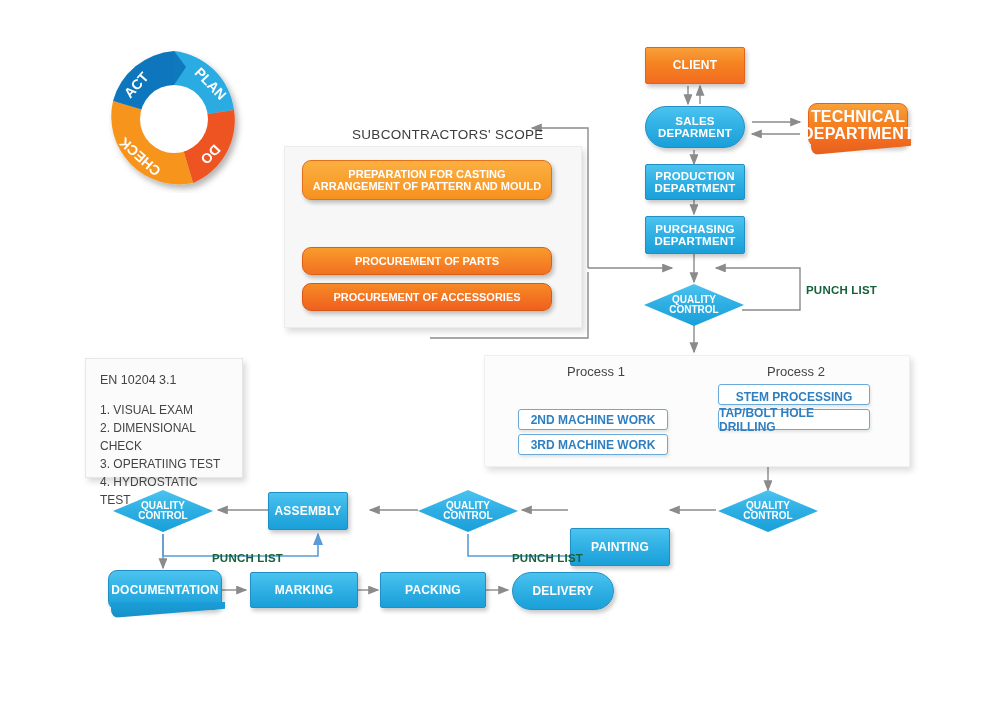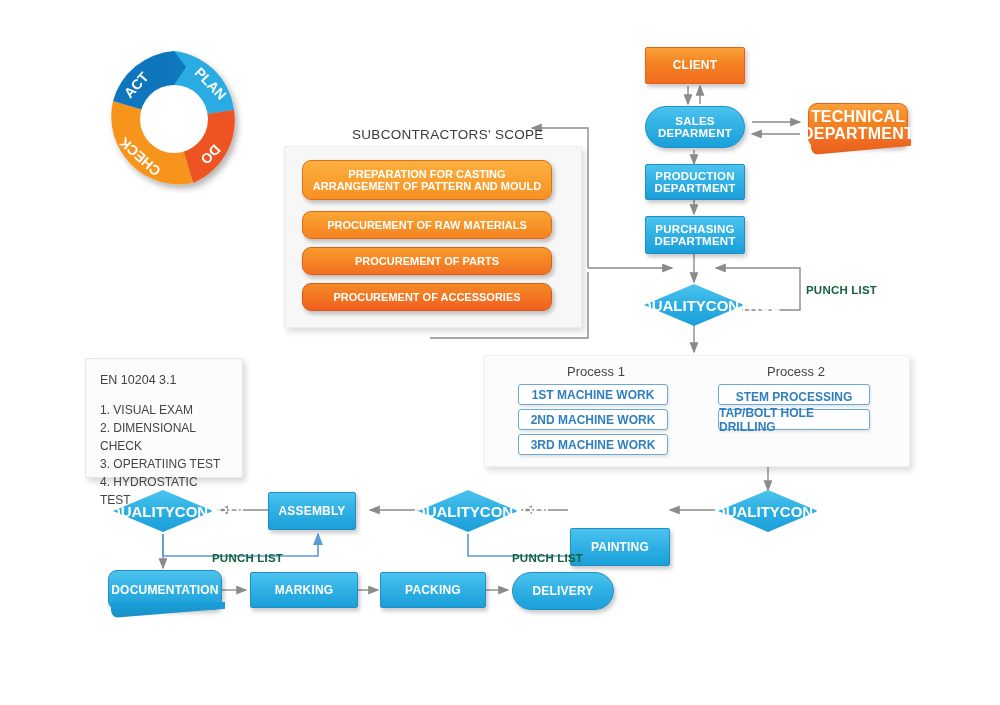--- a/index.html
+++ b/index.html
@@ -28,23 +28,23 @@
      background:linear-gradient(180deg,#f26c21,#e4611b);
      clip-path:polygon(0 0,100% 0,100% 42%,0 100%);z-index:-1;border-radius:0 0 8px 8px;}
   .skewb::after{background:linear-gradient(180deg,#1a9fd9,#1790c6);}
 
   
   .diamond{position:absolute;}
   .diamond .dshape{position:absolute;left:0;top:0;width:100%;height:100%;
       background:linear-gradient(180deg,#4cc3ef 0%,#2fb0e4 45%,#1a9fd9 100%);
       clip-path:polygon(50% 0,100% 50%,50% 100%,0 50%);
       filter:drop-shadow(2px 3px 3px rgba(0,0,0,.25));}
-  .diamond .dlab{position:absolute;left:16px;top:0;width:100%;height:100%;
-      display:flex;align-items:center;justify-content:center;flex-direction:row;
-      color:#fff;font-weight:700;line-height:1.0;font-size:15px;}
+  .diamond .dlab{position:absolute;left:0;top:0;width:100%;height:100%;
+      display:flex;align-items:center;justify-content:center;flex-direction:column;
+      color:#fff;font-weight:700;line-height:1.0;font-size:10px;}
 
   
   .panel{position:absolute;background:#f7f7f7;border:1px solid #ececec;
          box-shadow:3px 4px 6px rgba(0,0,0,.14);}
   .panel2{position:absolute;background:#fcfcfc;border:1px solid #efefef;
          box-shadow:3px 4px 6px rgba(0,0,0,.13);}
 
   .subitem{position:absolute;border-radius:9px;color:#fff;font-weight:700;
      display:flex;align-items:center;justify-content:center;text-align:center;
      line-height:1.12;box-shadow:2px 3px 4px rgba(0,0,0,.24);box-sizing:border-box;}
@@ -194,41 +194,34 @@
 
   <div class="hdr" style="left:352px;top:127px;">SUBCONTRACTORS' SCOPE</div>
 
   <div class="panel" style="left:284px;top:146px;width:296px;height:180px;"></div>
 
   <div class="subitem" style="left:302px;top:160px;width:250px;height:40px;font-size:11px;white-space:pre-line;
               background:linear-gradient(180deg,#fbb040 0%,#f79121 100%);border:1px solid #e0711a;">
     <span>PREPARATION FOR CASTING
 ARRANGEMENT OF PATTERN AND MOULD</span>
   </div>
-  <div class="subitem" style="left:302px;top:211px;width:250px;height:28px;font-size:11px;
-              background:linear-gradient(180deg,#faa634 0%,#f5821f 100%);border:1px solid #df6a18;">
-    <span>PROCUREMENT OF RAW MATERIALS</span>
-  </div>
   <div class="subitem" style="left:302px;top:247px;width:250px;height:28px;font-size:11px;
               background:linear-gradient(180deg,#f89b2c 0%,#f37021 100%);border:1px solid #dc5f17;">
     <span>PROCUREMENT OF PARTS</span>
   </div>
   <div class="subitem" style="left:302px;top:283px;width:250px;height:28px;font-size:11px;
               background:linear-gradient(180deg,#f68a25 0%,#f0601f 100%);border:1px solid #d85717;">
     <span>PROCUREMENT OF ACCESSORIES</span>
   </div>
 
   <div class="panel2" style="left:484px;top:355px;width:424px;height:110px;"></div>
 
   <div class="plabel" style="left:516px;top:364px;width:160px;">Process 1</div>
   <div class="plabel" style="left:716px;top:364px;width:160px;">Process 2</div>
 
-  <div class="pbox" style="left:518px;top:384px;width:150px;height:21px;">
-    <span>1ST MACHINE WORK</span>
-  </div>
   <div class="pbox" style="left:518px;top:409px;width:150px;height:21px;">
     <span>2ND MACHINE WORK</span>
   </div>
   <div class="pbox" style="left:518px;top:434px;width:150px;height:21px;">
     <span>3RD MACHINE WORK</span>
   </div>
 
   <div class="pbox" style="left:718px;top:384px;width:152px;height:21px;align-items:flex-end;">
     <span>STEM PROCESSING</span>
   </div>
@@ -257,21 +250,21 @@
   </div>
 
   <div class="diamond" style="left:418px;top:490px;width:100px;height:42px;">
     <div class="dshape"></div>
     <div class="dlab">
       <span>QUALITY</span>
       <span>CONTROL</span>
     </div>
   </div>
 
-  <div class="node blue rect" style="left:268px;top:492px;width:88px;height:38px;font-size:12px;">
+  <div class="node blue rect" style="left:268px;top:492px;width:80px;height:38px;font-size:12px;">
     <span>ASSEMBLY</span>
   </div>
 
   <div class="diamond" style="left:113px;top:490px;width:100px;height:42px;">
     <div class="dshape"></div>
     <div class="dlab">
       <span>QUALITY</span>
       <span>CONTROL</span>
     </div>
   </div>

